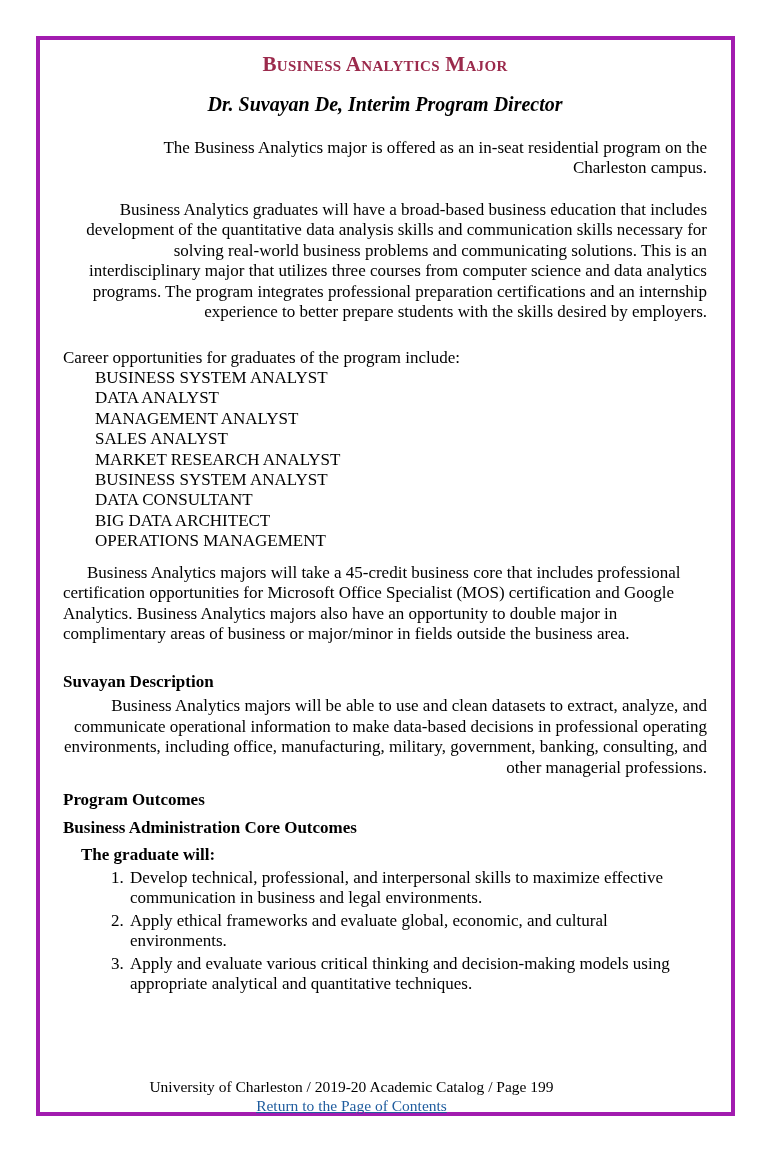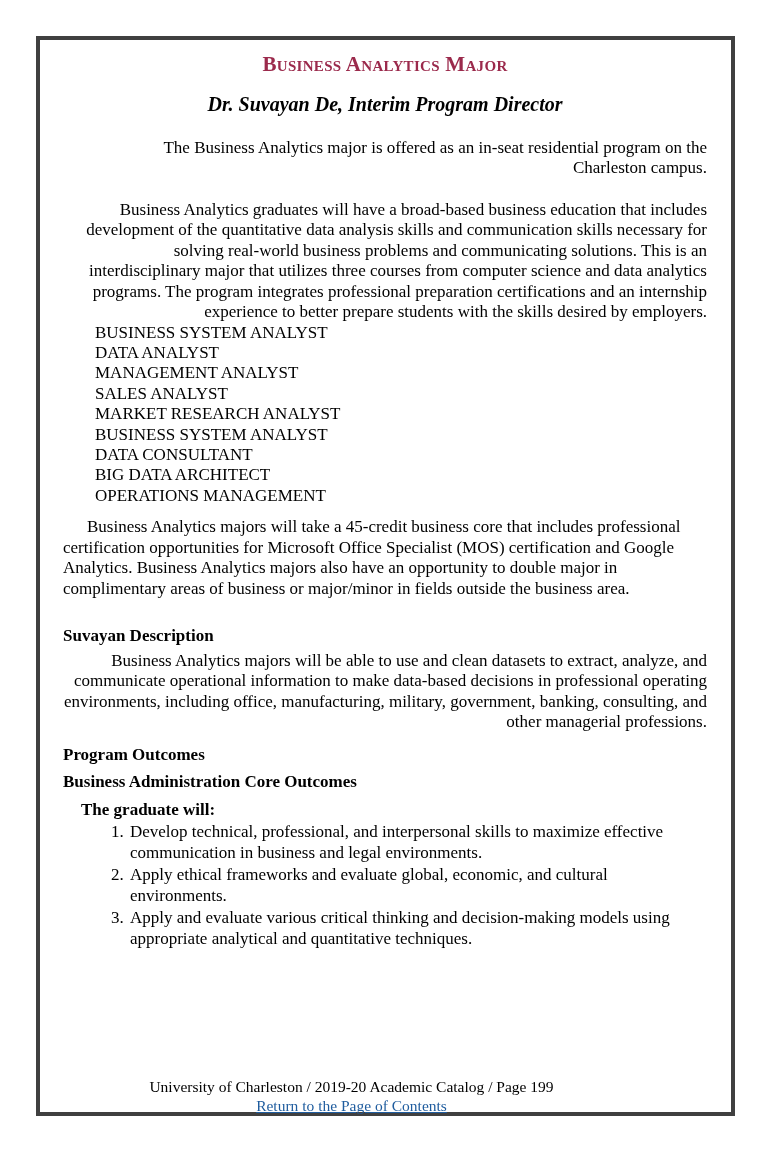--- a/index.html
+++ b/index.html
@@ -14,21 +14,21 @@
     font-family: "Liberation Serif", serif;
     color: #000000;
     overflow: hidden;
   }
   .frame {
     position: absolute;
     left: 36px;
     top: 36px;
     width: 699px;
     height: 1080px;
-    border: 4px solid #404040;
+    border: 4px solid #a21caf;
     box-sizing: border-box;
   }
   .content {
     padding: 13px 24px 0 23px;
     font-size: 17px;
     line-height: 20.5px;
   }
   .page-title {
     text-align: center;
     color: #9b2a4c;
@@ -105,20 +105,21 @@
   <div class="content">
 
     <div class="page-title">Business Analytics Major</div>
 
     <div class="subtitle">Dr. Suvayan De, Interim Program Director</div>
 
     <p class="para-indent p1">The Business Analytics major is offered as an in-seat residential program on the Charleston campus.</p>
 
     <p class="para-indent p2">Business Analytics graduates will have a broad-based business education that includes development of the quantitative data analysis skills and communication skills necessary for solving real-world business problems and communicating solutions. This is an interdisciplinary major that utilizes three courses from computer science and data analytics programs. The program integrates professional preparation certifications and an internship experience to better prepare students with the skills desired by employers.</p>
 
+    <p class="career-lead">Career opportunities for graduates of the program include:</p>
 
     <ul class="career-list">
       <li>BUSINESS SYSTEM ANALYST</li>
       <li>DATA ANALYST</li>
       <li>MANAGEMENT ANALYST</li>
       <li>SALES ANALYST</li>
       <li>MARKET RESEARCH ANALYST</li>
       <li>BUSINESS SYSTEM ANALYST</li>
       <li>DATA CONSULTANT</li>
       <li>BIG DATA ARCHITECT</li>

